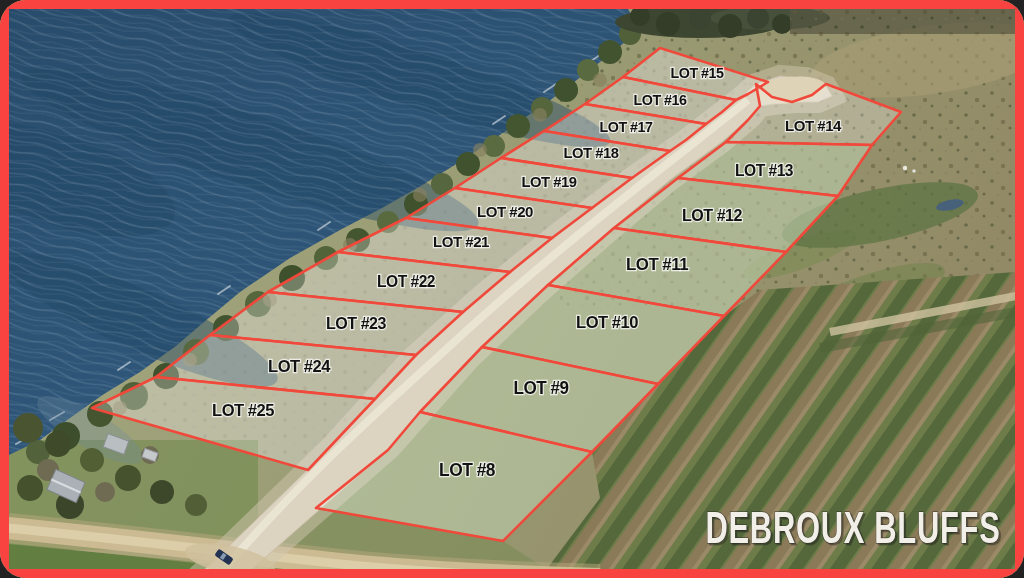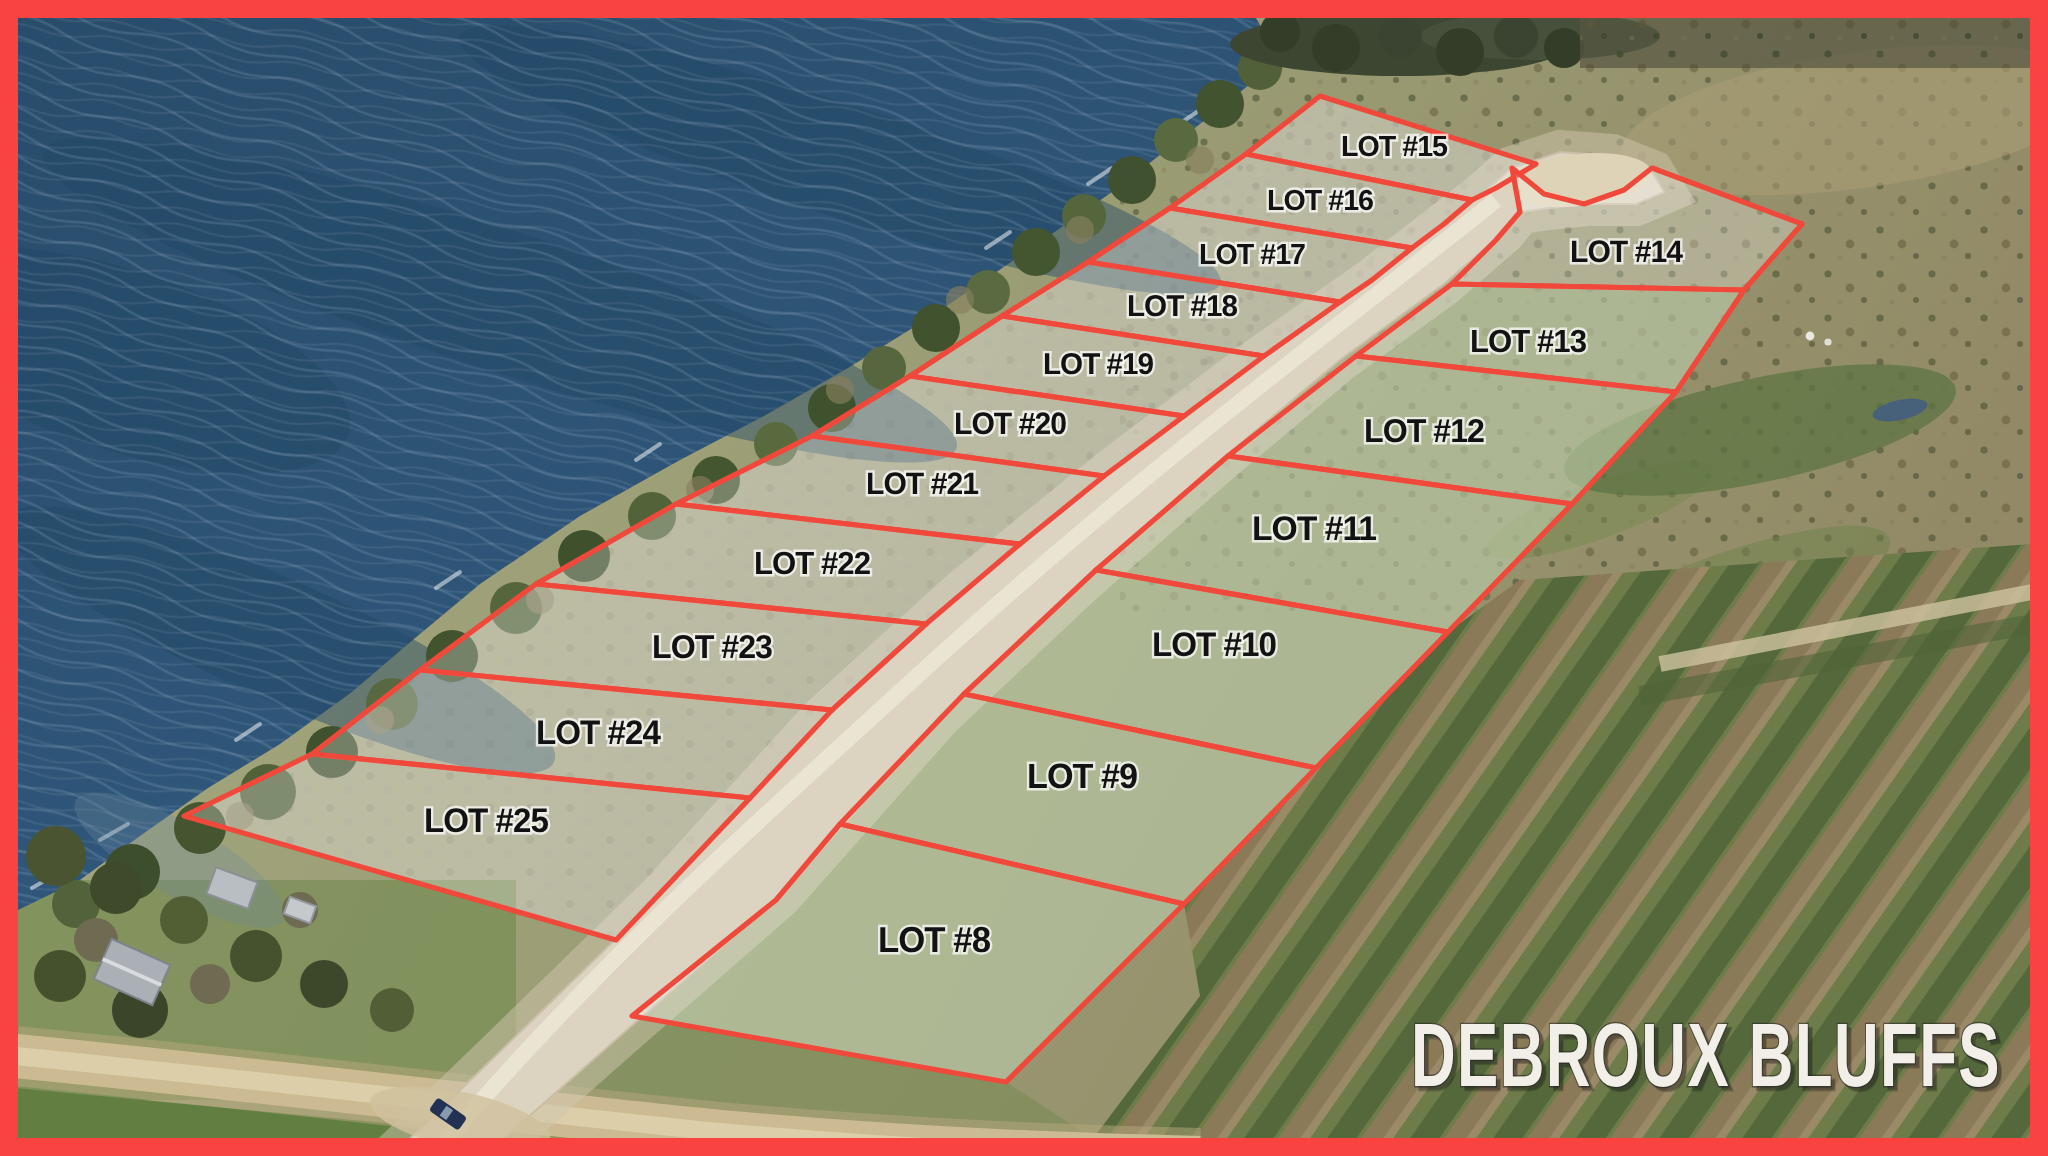--- a/index.html
+++ b/index.html
@@ -1,17 +1,17 @@
 <!DOCTYPE html>
 <html><head>
 <meta charset="utf-8">
 <style>
   html,body{margin:0;padding:0;background:#222;}
   .stage{position:relative;width:1024px;height:578px;overflow:hidden;background:#95906e;
-         font-family:"Liberation Sans",sans-serif;}
+         font-family:"Liberation Sans",sans-serif;border-radius:26px;}
   svg{display:block}
   .lot-poly{fill:rgba(255,255,255,.27);stroke:#f0483a;stroke-width:2.6;stroke-linejoin:round;}
   .lot-label{fill:#121212;font-family:"Liberation Sans",sans-serif;font-weight:bold;
              text-anchor:middle;letter-spacing:-0.5px;
              paint-order:stroke;stroke:rgba(255,255,255,.72);stroke-width:2.4px;}
   .watermark{fill:#f2efe8;font-family:"Liberation Sans",sans-serif;font-weight:bold;
              text-anchor:middle;letter-spacing:1px;
              paint-order:stroke;stroke:rgba(35,35,35,.55);stroke-width:1.4px;
              filter:drop-shadow(2px 2px 0 rgba(25,25,25,.45));}
 </style>

